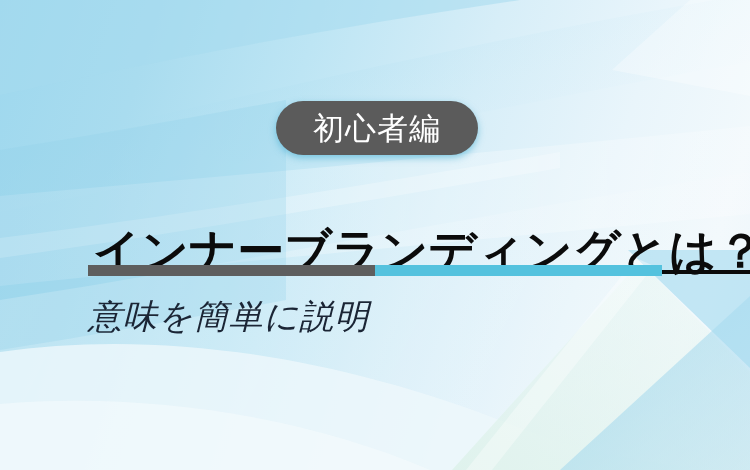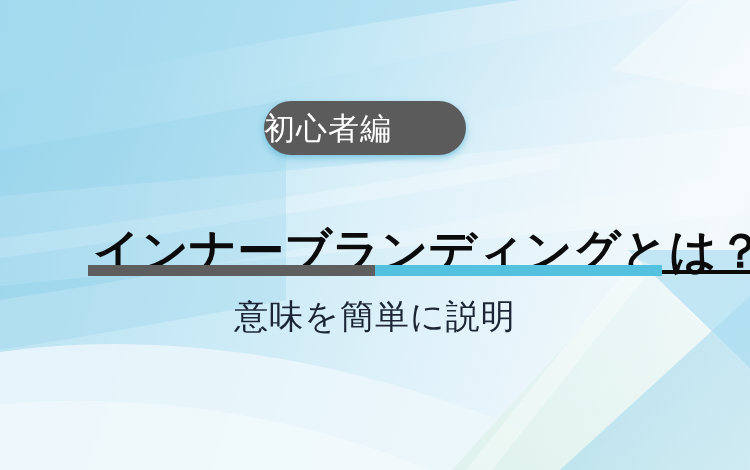--- a/index.html
+++ b/index.html
@@ -31,30 +31,30 @@
     position: absolute;
     inset: 0;
     width: 750px;
     height: 470px;
     pointer-events: none;
   }
 
   
   #badge {
     position: absolute;
-    left: 264px;
+    left: 276px;
     top: 101px;
     width: 202px;
     height: 54px;
     border-radius: 27px;
     background: #5b5b5b;
     box-shadow: 0 3px 7px rgba(60, 170, 205, .55);
     display: flex;
     align-items: center;
-    justify-content: flex-start;
+    justify-content: center;
   }
   #badge-label {
     color: #ffffff;
     font-size: 31px;
     line-height: 1;
     letter-spacing: 1px;
     white-space: nowrap;
     font-weight: 400;
   }
 
@@ -84,27 +84,28 @@
   }
   #divider-left  { background: #5e5e5e; height: 100%; }
   #divider-right { background: #54c2de; height: 100%; flex: 1 1 auto; }
 
   
   #subtitle {
     position: absolute;
     left: 88px;
     top: 294px;
     width: 574px;
-    text-align: center;
+    text-align: left;
     color: #1b2535;
     font-size: 34px;
     font-weight: 400;
     letter-spacing: 1px;
     line-height: 1.3;
     white-space: nowrap;
+    font-style: italic;
   }
 </style>
 </head>
 <body>
 
 <div id="card">
 
   <svg class="bg-layer" viewBox="0 0 750 470" preserveAspectRatio="none" aria-hidden="true">
     <defs>
       <linearGradient id="gBandA" x1="0" y1="0" x2="1" y2="0.35">

